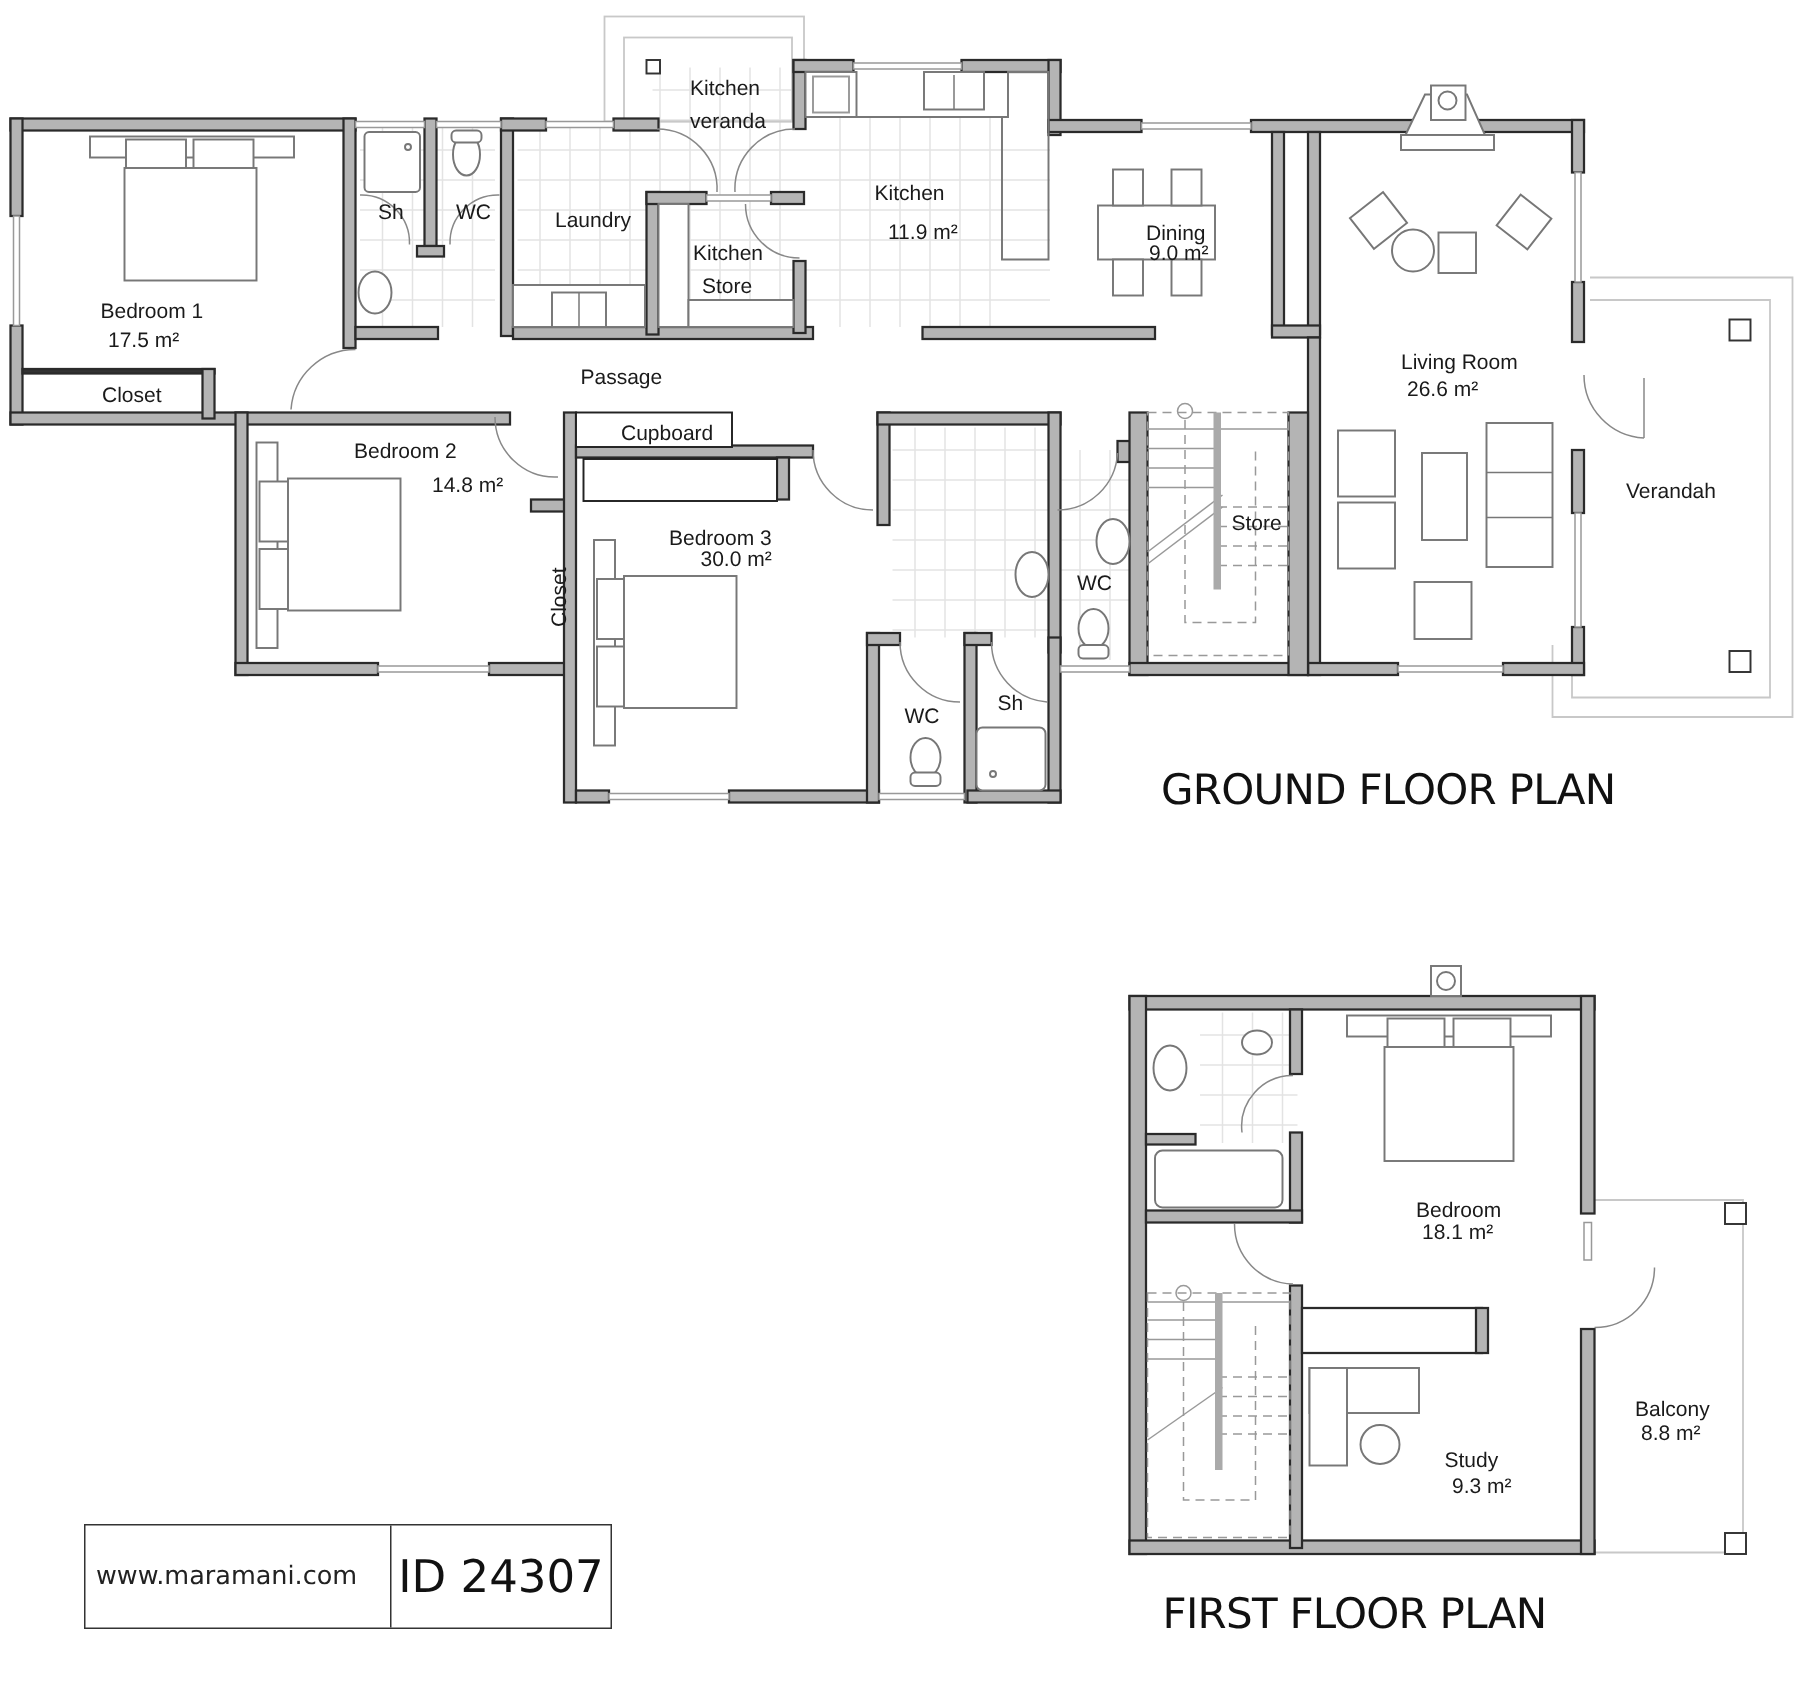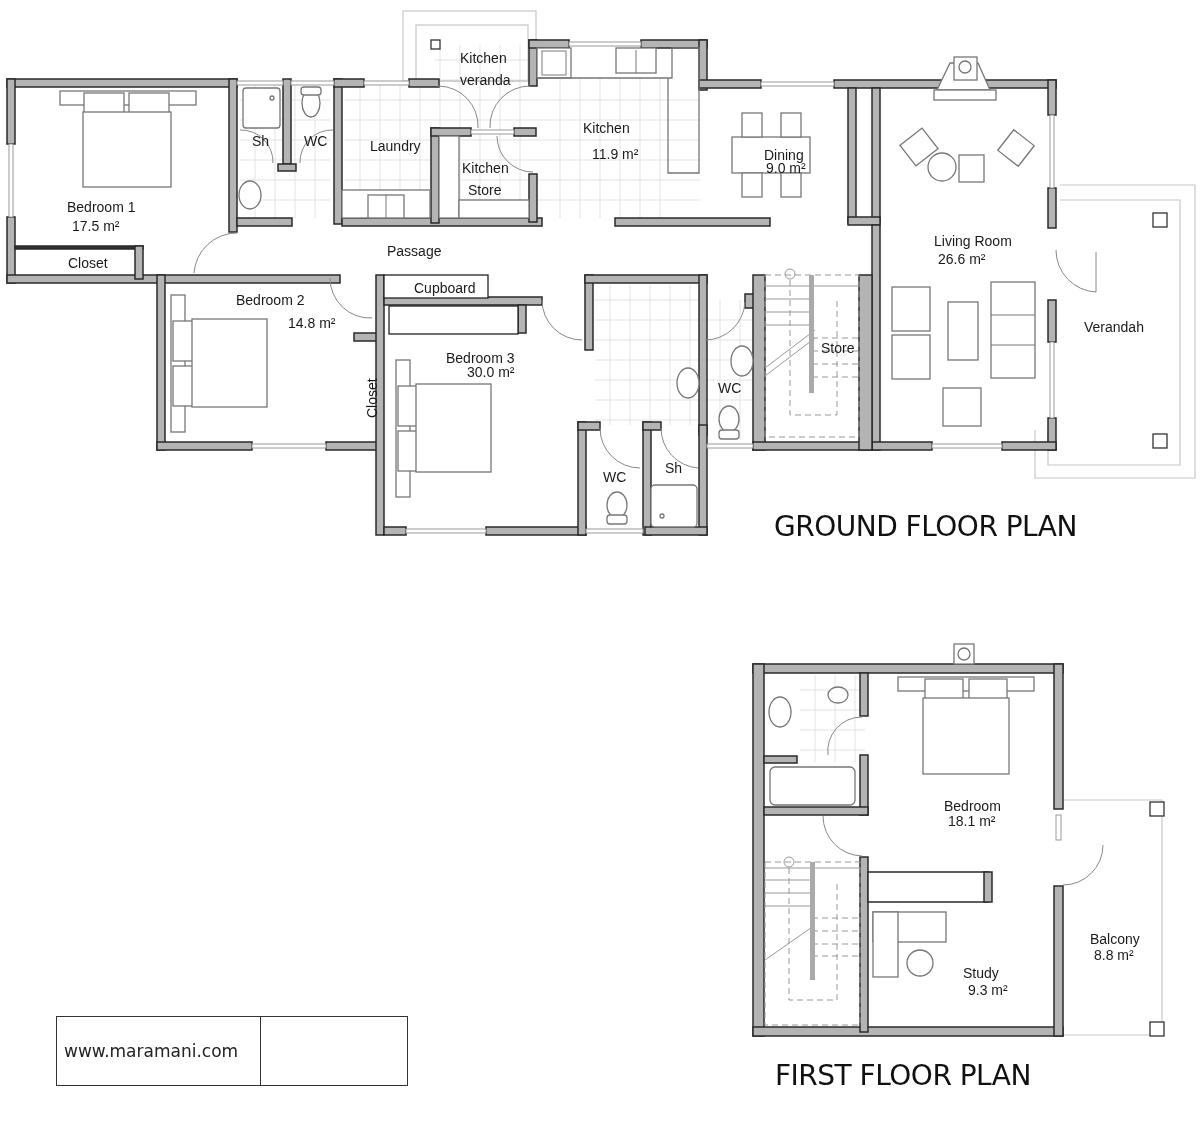--- a/index.html
+++ b/index.html
@@ -387,13 +387,14 @@
 
     <text class="title" x="774" y="536">GROUND FLOOR PLAN</text>
     <text class="title" x="775" y="1085">FIRST FLOOR PLAN</text>
   </g>
 </svg>
 
 <div class="info-box">
   <div class="info-left">
     <div class="info-cell">www.maramani.com</div>
   </div>
+  <div class="info-right">ID 24307</div>
 </div>
 
 </body></html>

